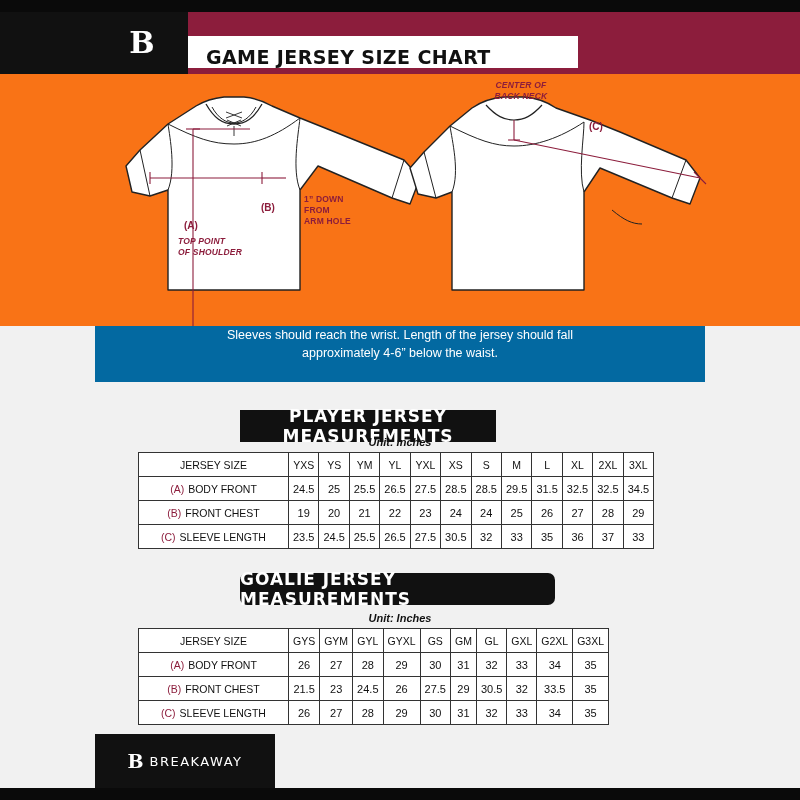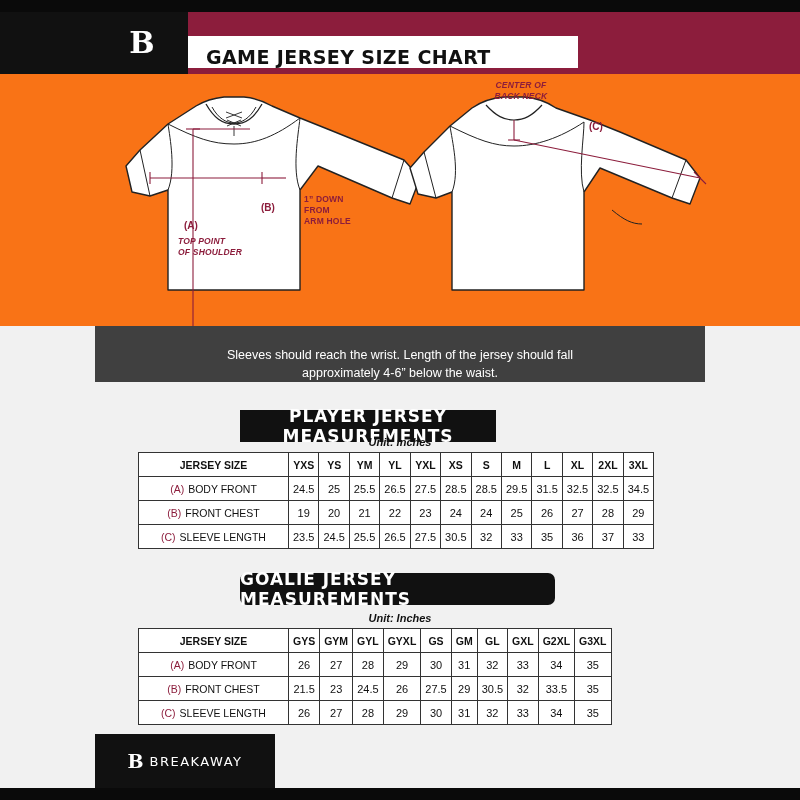--- a/index.html
+++ b/index.html
@@ -85,24 +85,24 @@
     position: absolute;
     color: #8c1d3c;
     font-size: 10px;
     font-weight: bold;
   }
 
   
   .note-band {
     position: absolute; left: 95px; top: 314px;
     width: 610px; height: 56px;
-    background: #404040;
+    background: #0369a1;
     color: #fff;
     display: flex; flex-direction: column;
-    align-items: center; justify-content: flex-end;
+    align-items: center; justify-content: flex-start;
     text-align: center;
   }
   .note-band div { font-size: 12.5px; line-height: 18px; }
 
   
   .sec-title {
     position: absolute;
     background: #111;
     color: #fff;
     display: flex; align-items: center; justify-content: center;
@@ -131,21 +131,21 @@
     color: #111;
   }
   table.sz td, table.sz th {
     border: 1px solid #333;
     height: 24px;
     padding: 0 4px;
     font-weight: normal;
     text-align: center;
     white-space: nowrap;
   }
-  table.sz th { font-weight: bold; font-size: 10.5px; }
+  table.sz th { font-weight: normal; font-size: 10.5px; }
   td.rowlabel, th.rowlabel {
     text-align: left;
     padding-left: 8px;
     font-weight: bold;
     font-size: 10.5px;
     width: 150px;
   }
   td.rowlabel .mk { color: #8c1d3c; margin-right: 4px; }
   #player-table { left: 138px; top: 440px; }
   #goalie-table { left: 138px; top: 616px; }

